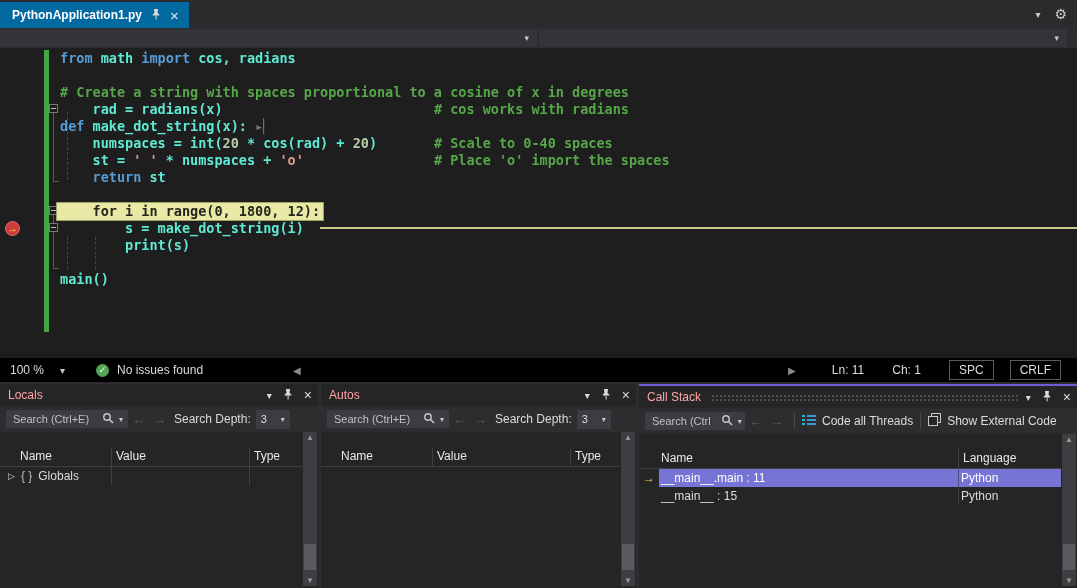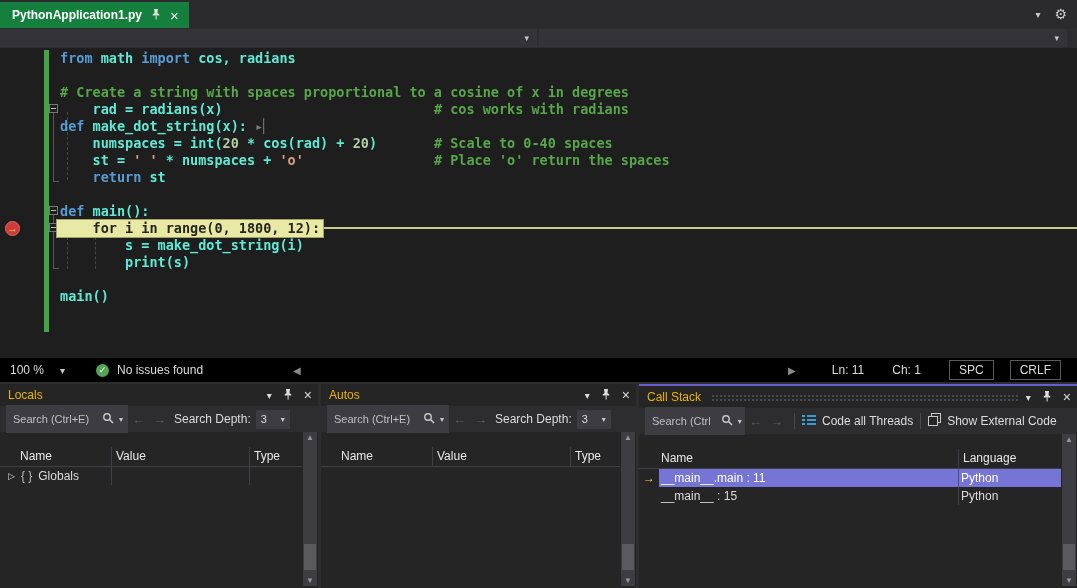--- a/index.html
+++ b/index.html
@@ -2,21 +2,21 @@
 <html><head>
 <meta charset="utf-8">
 <style>
   * { margin:0; padding:0; box-sizing:border-box; }
   html,body { background:#2D2D30; }
   .window { position:relative; width:1077px; height:588px; background:#2D2D30; overflow:hidden;
             font-family:"Liberation Sans", sans-serif; color:#DCDCDC; }
 
   
   .tabstrip { position:absolute; left:0; top:0; width:1077px; height:28px; background:#2B2B2E; }
-  .tab { position:absolute; left:0; top:2px; height:26px; background:#15803d; display:flex; align-items:center;
+  .tab { position:absolute; left:0; top:2px; height:26px; background:#0369a1; display:flex; align-items:center;
          gap:9px; padding:0 10px 0 12px; }
   .tab-title { font-size:12px; font-weight:bold; color:#FFFFFF; }
   .tab-icon { color:#E8E8E8; font-size:12px; line-height:1; cursor:default; }
   .tabstrip-right { position:absolute; right:10px; top:0; height:28px; display:flex; align-items:center; gap:14px; }
   .small-chevron { color:#C8C8C8; font-size:10px; }
   .gear { color:#C8C8C8; font-size:14px; }
 
   
   .navbar { position:absolute; left:0; top:28px; width:1077px; height:20px; background:#2D2D30; }
   .nav-dd { position:absolute; top:1px; height:18px; background:#333338; display:flex; align-items:center;
@@ -56,29 +56,29 @@
   .ed-status-right .hs-arrow { margin-right:36px; }
   .lnch { margin-right:28px; }
   .seg-box { border:1px solid #5A5A5E; padding:2px 9px; margin-right:16px; }
 
   
   .panel { position:absolute; top:384px; height:204px; background:#252526; }
   .panel-locals { left:0; width:318px; }
   .panel-autos { left:321px; width:315px; }
   .panel-callstack { left:639px; width:438px; border-top:2px solid #6A5FD0; }
   .panel-titlebar { height:22px; display:flex; align-items:center; padding:0 6px 0 8px; background:#252526; }
-  .panel-title { font-size:12px; color:#eab308; white-space:nowrap; }
+  .panel-title { font-size:12px; color:#fca5a5; white-space:nowrap; }
   .grip { flex:1; height:8px; margin:2px 8px 0 10px; background-image:radial-gradient(#4A4A52 1px, transparent 1px);
           background-size:4px 4px; }
   .spacer { flex:1; }
   .tb-icons { display:flex; align-items:center; gap:11px; }
   .tb-icons .small-chevron { font-size:10px; color:#DCDCDC; }
   .close-x { color:#DCDCDC; font-size:14px; line-height:1; }
   .panel-toolbar { height:26px; display:flex; align-items:center; padding:0 4px 0 6px; background:#2D2D30; }
-  .searchbox { height:28px; background:#3C3C41; display:flex; align-items:center; padding:0 5px 0 7px; gap:5px; }
+  .searchbox { height:18px; background:#3C3C41; display:flex; align-items:center; padding:0 5px 0 7px; gap:5px; }
   .searchbox .ph { font-size:11px; color:#C0C0C0; white-space:nowrap; }
   .searchbox .small-chevron { font-size:8px; color:#C8C8C8; }
   .nav-arrows { color:#5E5E63; font-size:13px; margin:0 4px; }
   .depth-label { font-size:12px; color:#DCDCDC; white-space:nowrap; margin-right:5px; }
   .depth-dd { width:34px; height:19px; background:#3C3C41; display:flex; align-items:center;
               justify-content:space-between; padding:0 5px; }
   .depth-dd span:first-child { font-size:11px; color:#DCDCDC; }
   .depth-dd .small-chevron { font-size:8px; }
   .tb-sep { width:1px; height:16px; background:#4A4A4E; margin:0 7px; }
   .tb-btn { display:flex; align-items:center; gap:6px; font-size:12px; color:#DCDCDC; white-space:nowrap; }
@@ -150,24 +150,23 @@
 
     <div class="stmt-tail"></div>
 
     <div class="code" id="code-lines">
         <div class="line"><span class="tok-k">from</span><span class="tok-p"> math </span><span class="tok-k">import</span><span class="tok-p"> cos, radians</span></div>
         <div class="line"></div>
         <div class="line"><span class="tok-c"># Create a string with spaces proportional to a cosine of x in degrees</span></div>
         <div class="line"><span class="tok-p">    rad = radians(x)</span><span class="tok-p">                          </span><span class="tok-c"># cos works with radians</span></div>
         <div class="line"><span class="tok-k">def</span><span class="tok-p"> make_dot_string(x): </span><span class="tok-g">▸▏</span></div>
         <div class="line"><span class="tok-p">    numspaces = int(</span><span class="tok-n">20</span><span class="tok-p"> * cos(rad) + </span><span class="tok-n">20</span><span class="tok-p">)</span><span class="tok-p">       </span><span class="tok-c"># Scale to 0-40 spaces</span></div>
-        <div class="line"><span class="tok-p">    st = </span><span class="tok-s">' '</span><span class="tok-p"> * numspaces + </span><span class="tok-s">'o'</span><span class="tok-p">                </span><span class="tok-c"># Place 'o' return the spaces</span></div>
+        <div class="line"><span class="tok-p">    st = </span><span class="tok-s">' '</span><span class="tok-p"> * numspaces + </span><span class="tok-s">'o'</span><span class="tok-p">                </span><span class="tok-c"># Place 'o' import the spaces</span></div>
         <div class="line"><span class="tok-p">    </span><span class="tok-k">return</span><span class="tok-p"> st</span></div>
         <div class="line"></div>
-        <div class="line"><span class="tok-k">def</span><span class="tok-p"> main():</span></div>
         <div class="line"><span class="stmt-hl"><span class="tok-h">    for i in range(0, 1800, 12):</span></span></div>
         <div class="line"><span class="tok-p">        s = make_dot_string(i)</span></div>
         <div class="line"><span class="tok-p">        print(s)</span></div>
         <div class="line"></div>
         <div class="line"><span class="tok-p">main()</span></div>
       </div>
   </div>
 
   <div class="ed-status">
     <div class="zoom-ctl">

